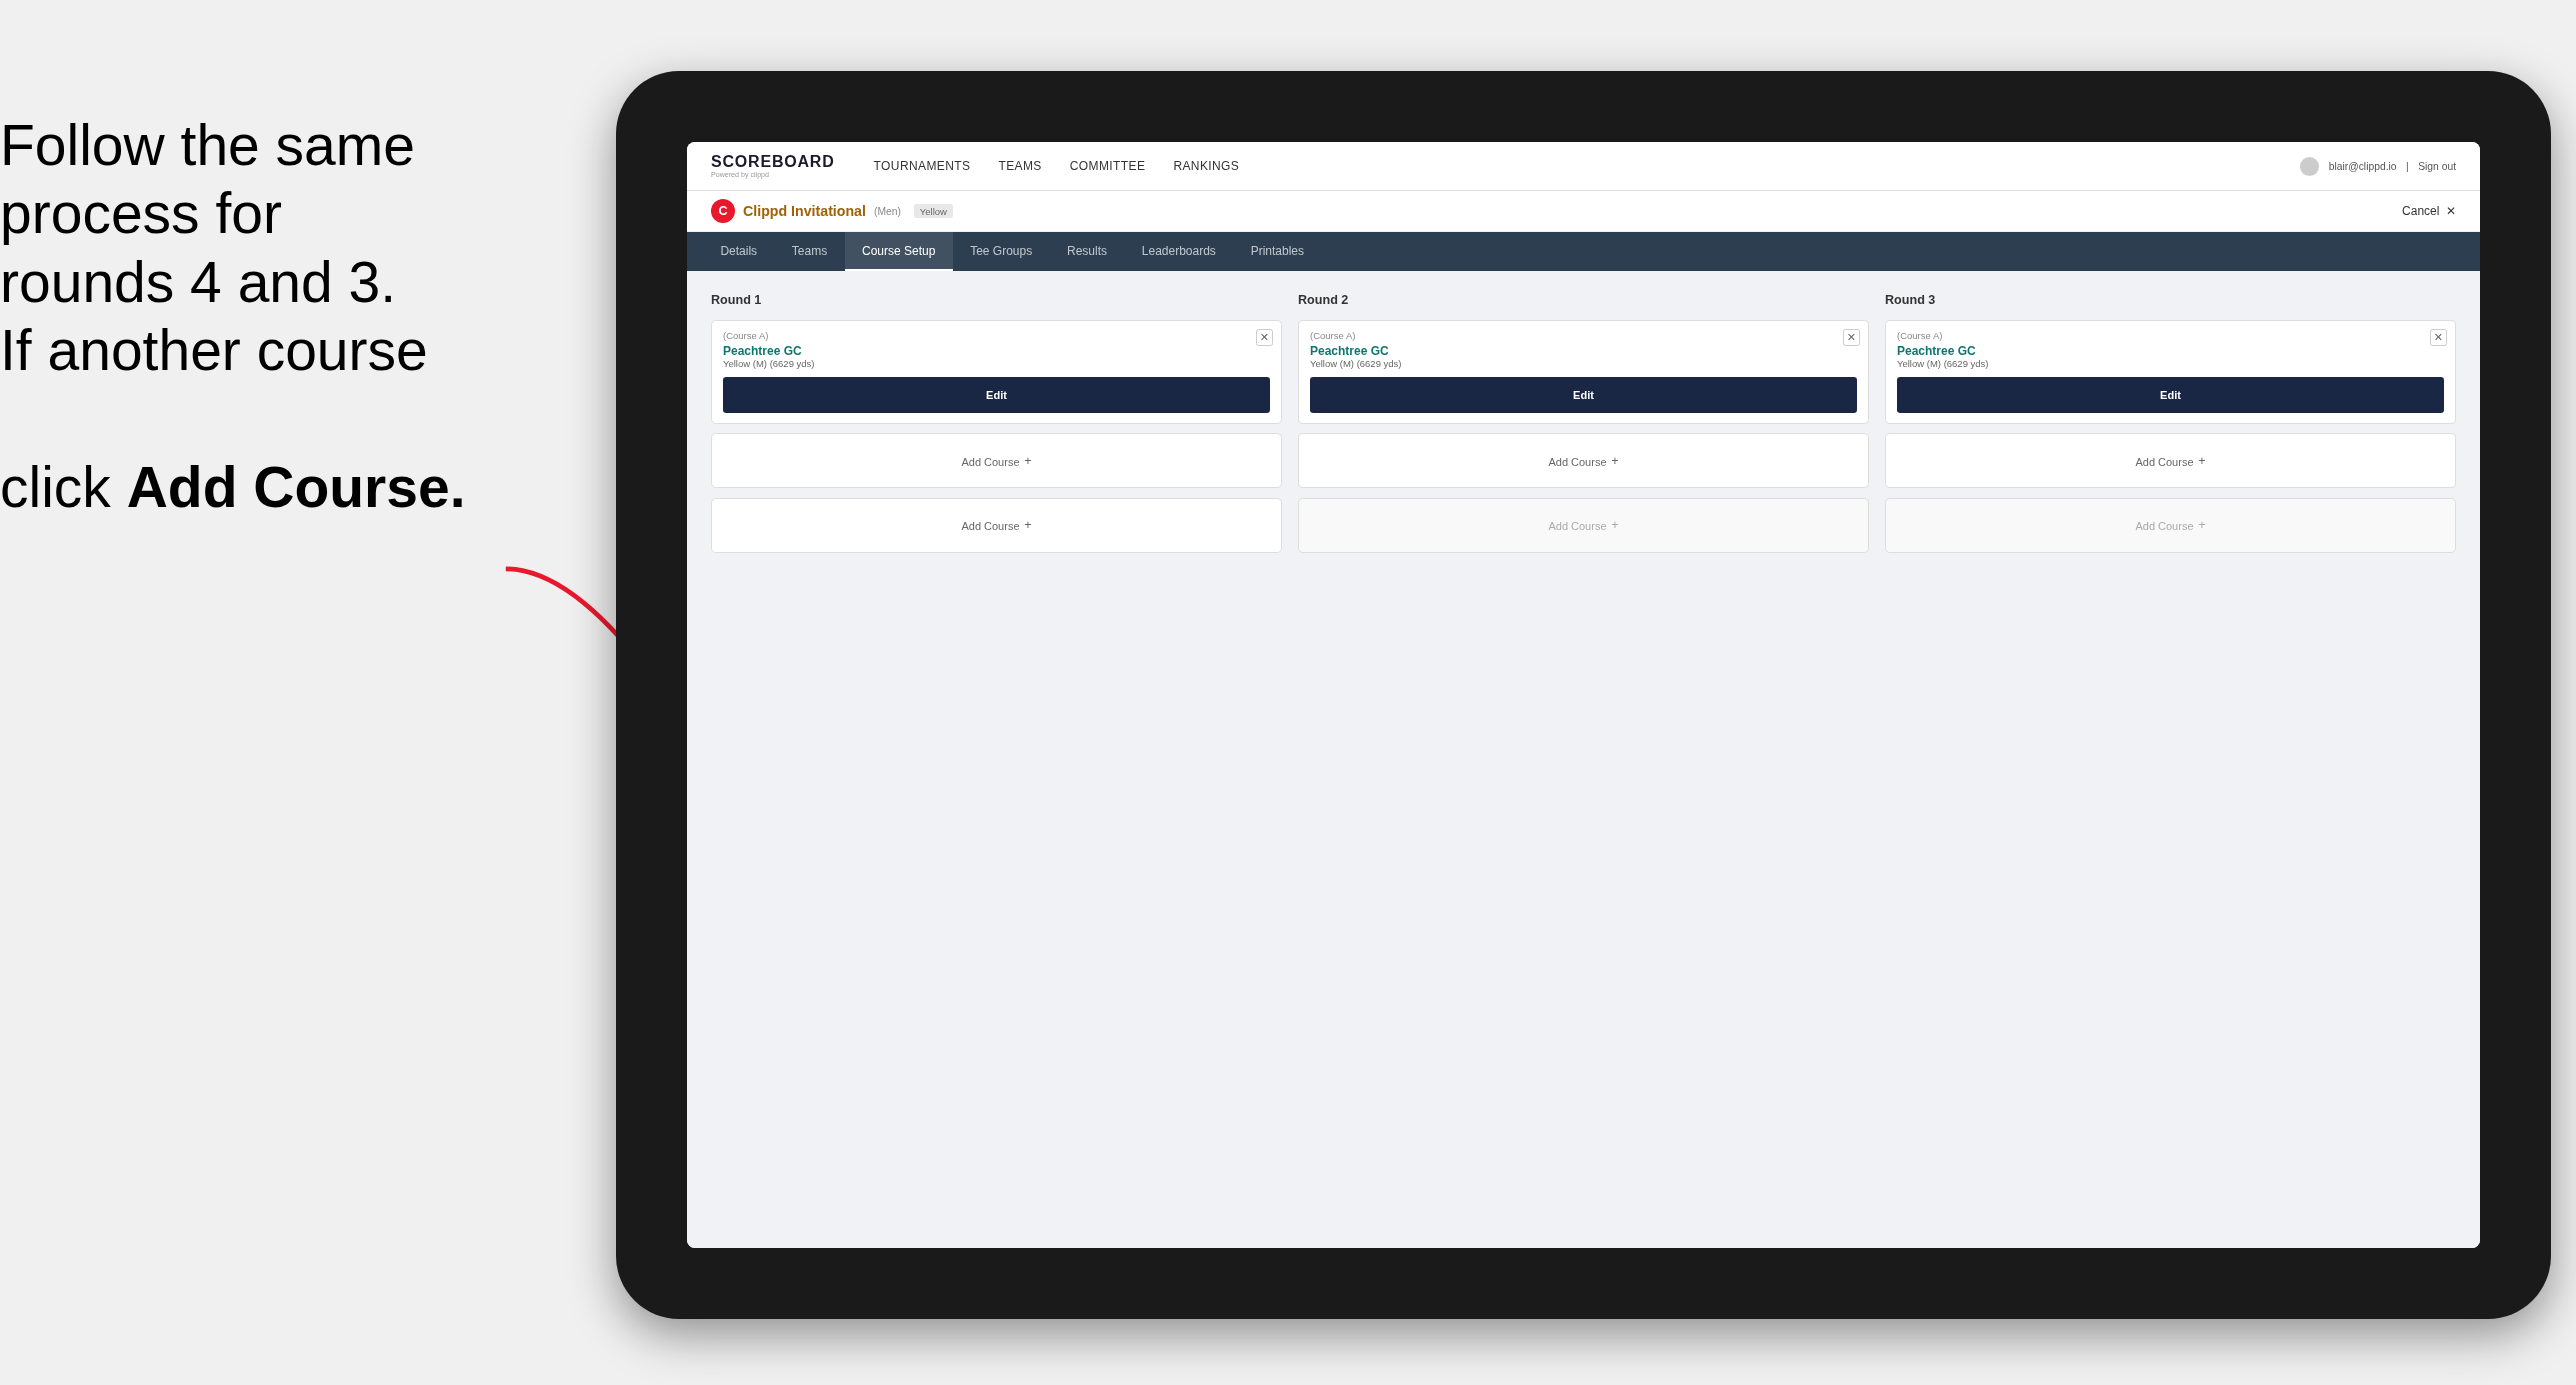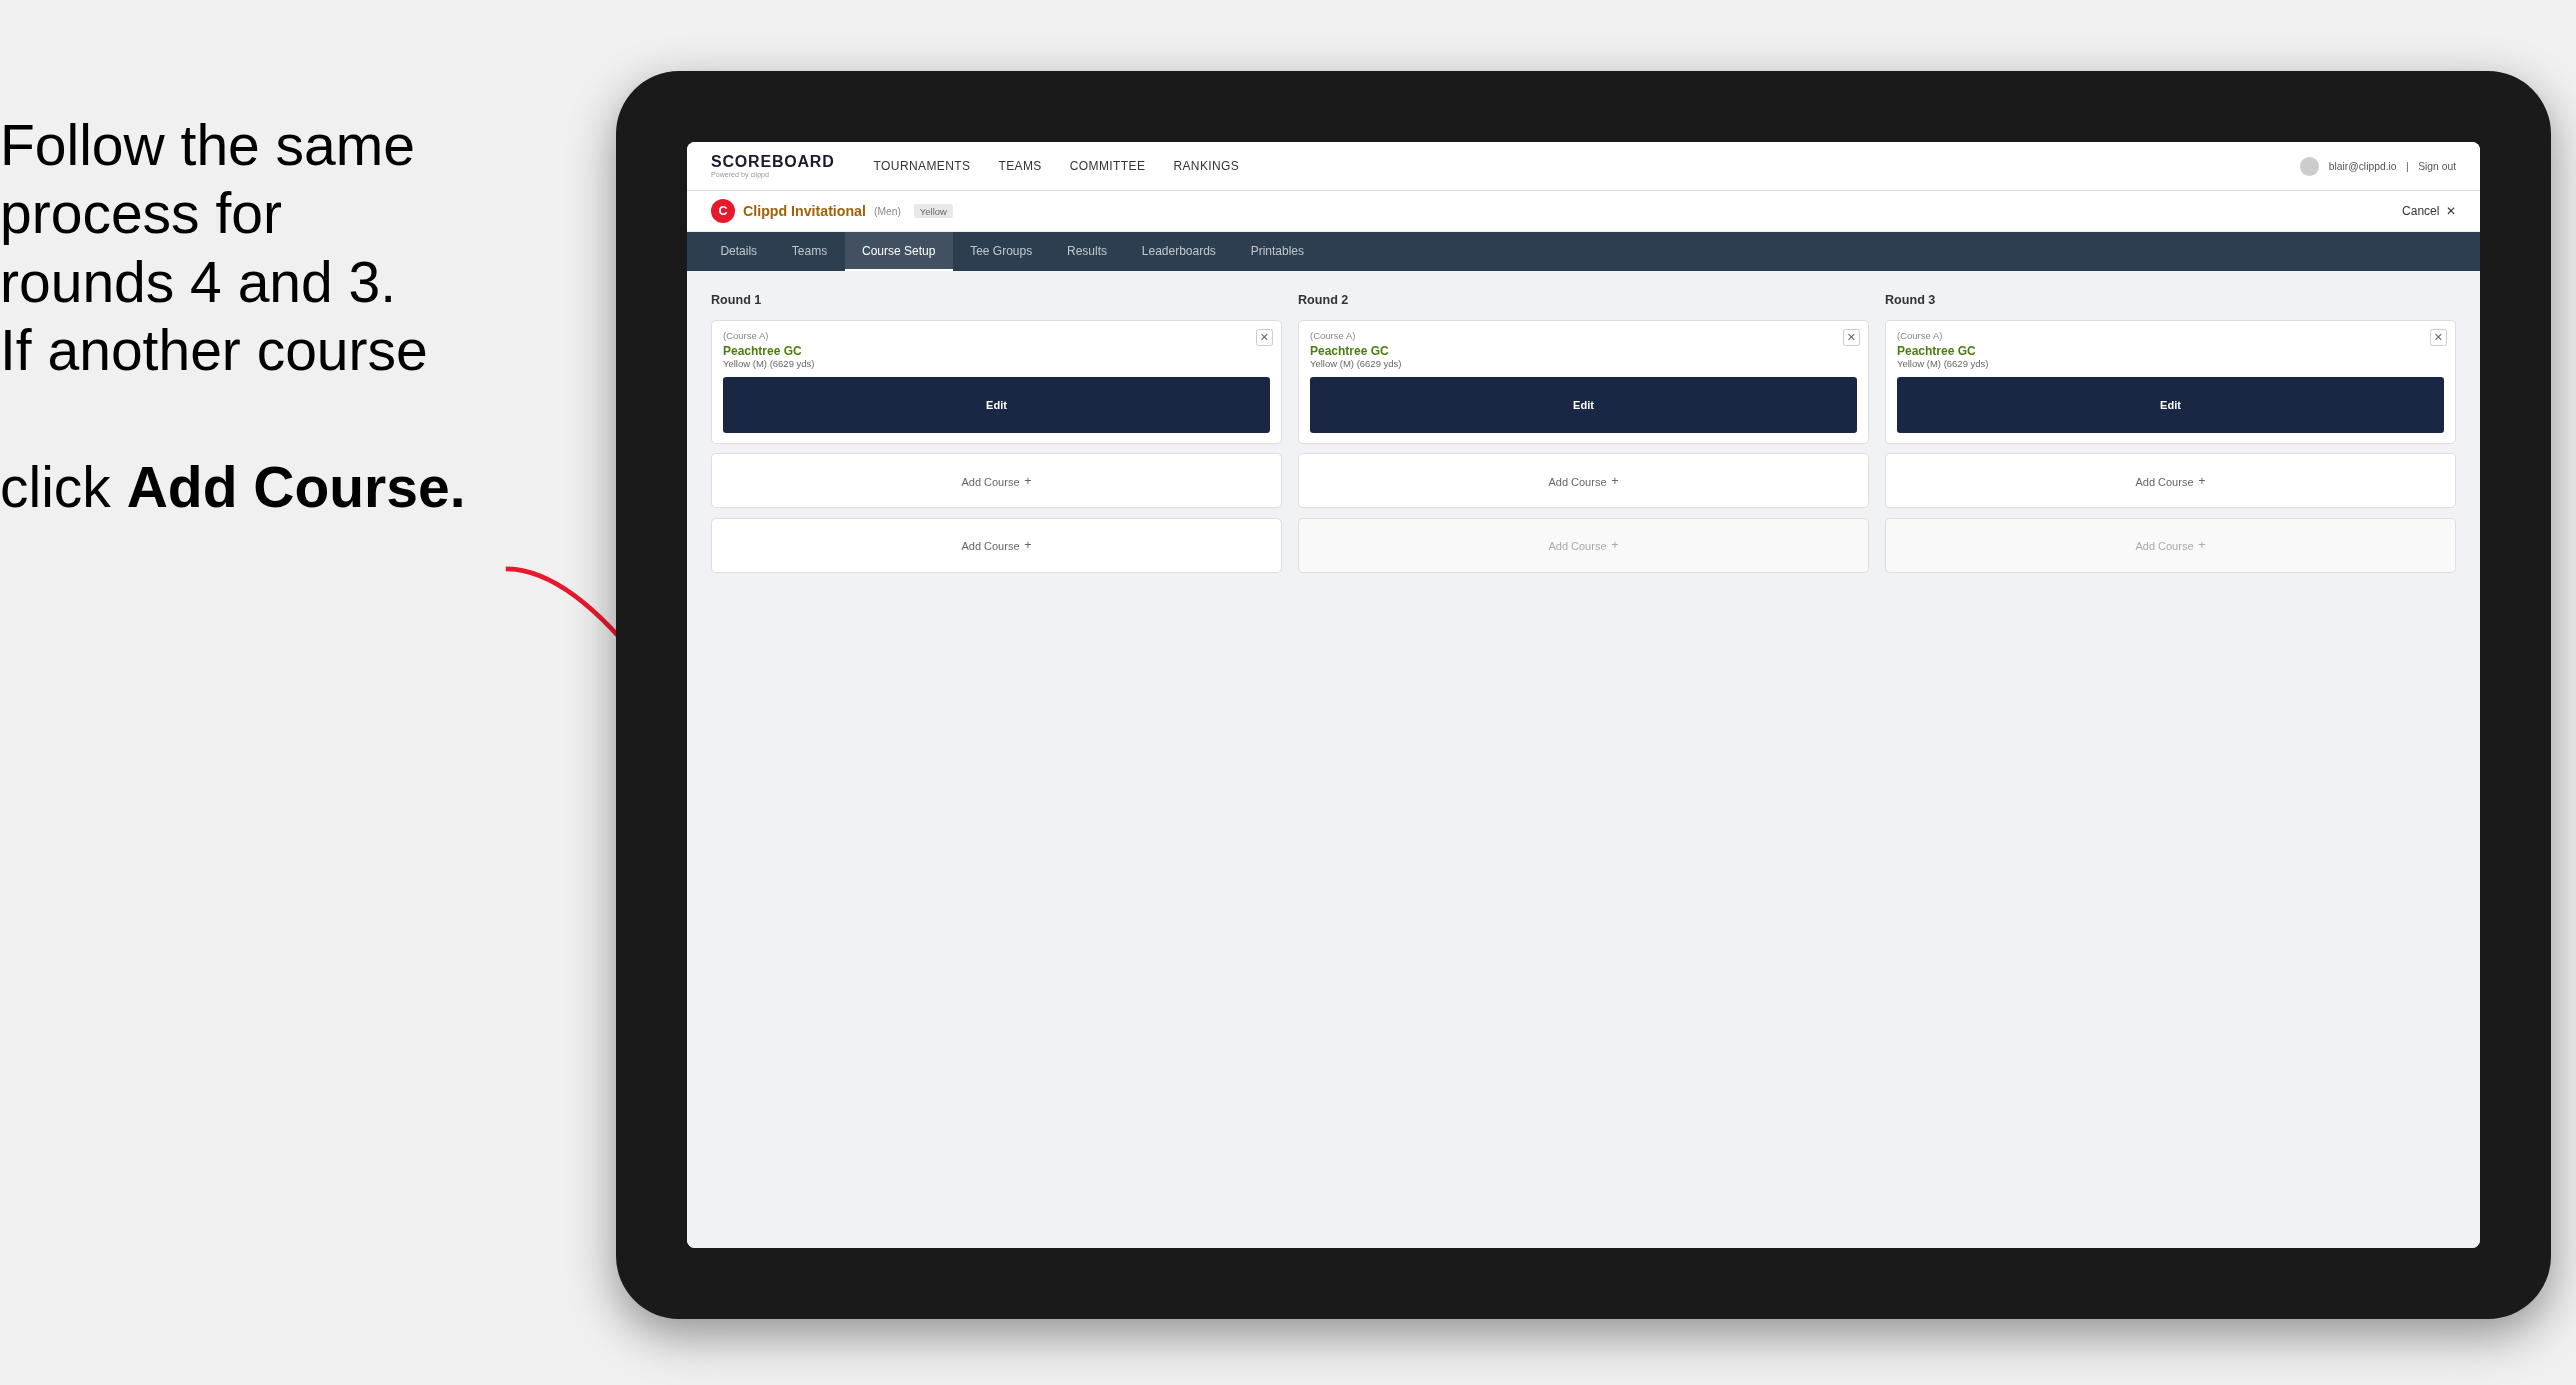--- a/index.html
+++ b/index.html
@@ -228,21 +228,21 @@
 
     .course-label {
       font-size: 9.5px;
       color: #888;
       margin-bottom: 2.4px;
     }
 
     .course-name {
       font-size: 12px;
       font-weight: 700;
-      color: #4d7c0f;
+      color: #0f766e;
     }
 
     .course-detail {
       font-size: 9.5px;
       color: #666;
       margin-top: 0.8px;
     }
 
     .card-action-icon {
       position: absolute;
@@ -259,21 +259,21 @@
       cursor: pointer;
       font-size: 11px;
       color: #666;
     }
 
     .edit-btn {
       background: #1a2744;
       color: #fff;
       border: none;
       border-radius: 3.2px;
-      padding: 22px 0;
+      padding: 12px 0;
       width: 100%;
       font-size: 11px;
       font-weight: 600;
       cursor: pointer;
       margin-top: 8px;
       text-align: center;
     }
 
     .add-course-card {
       background: #fff;

